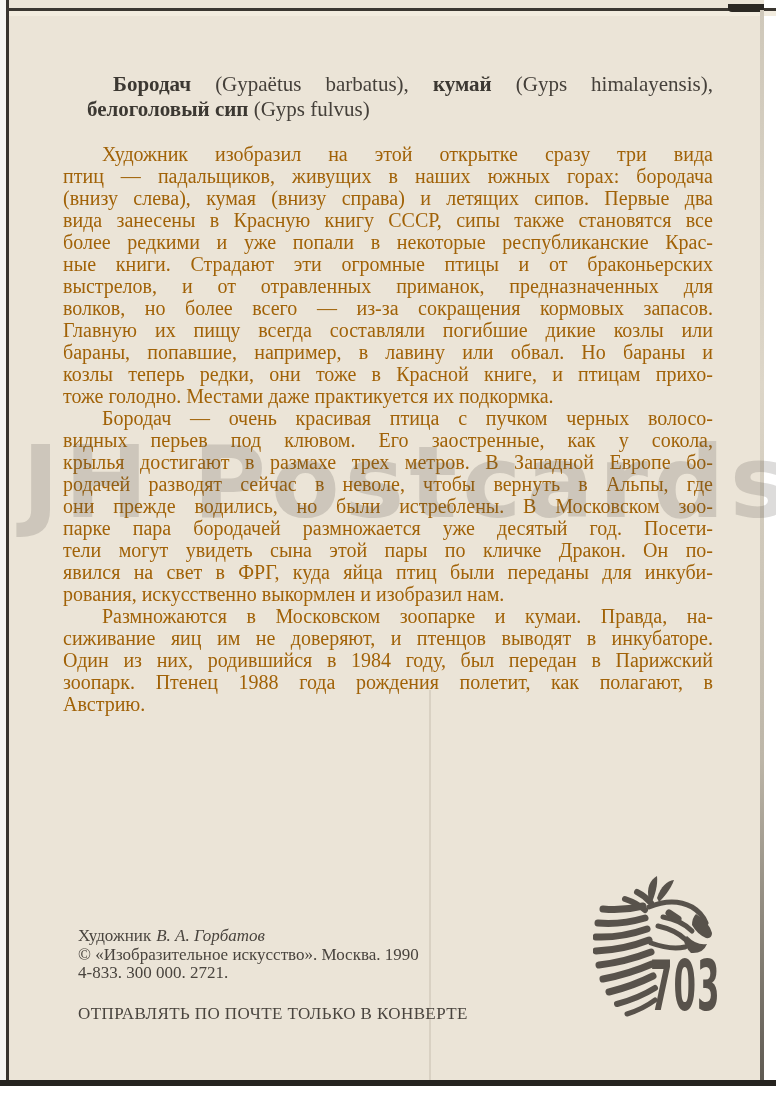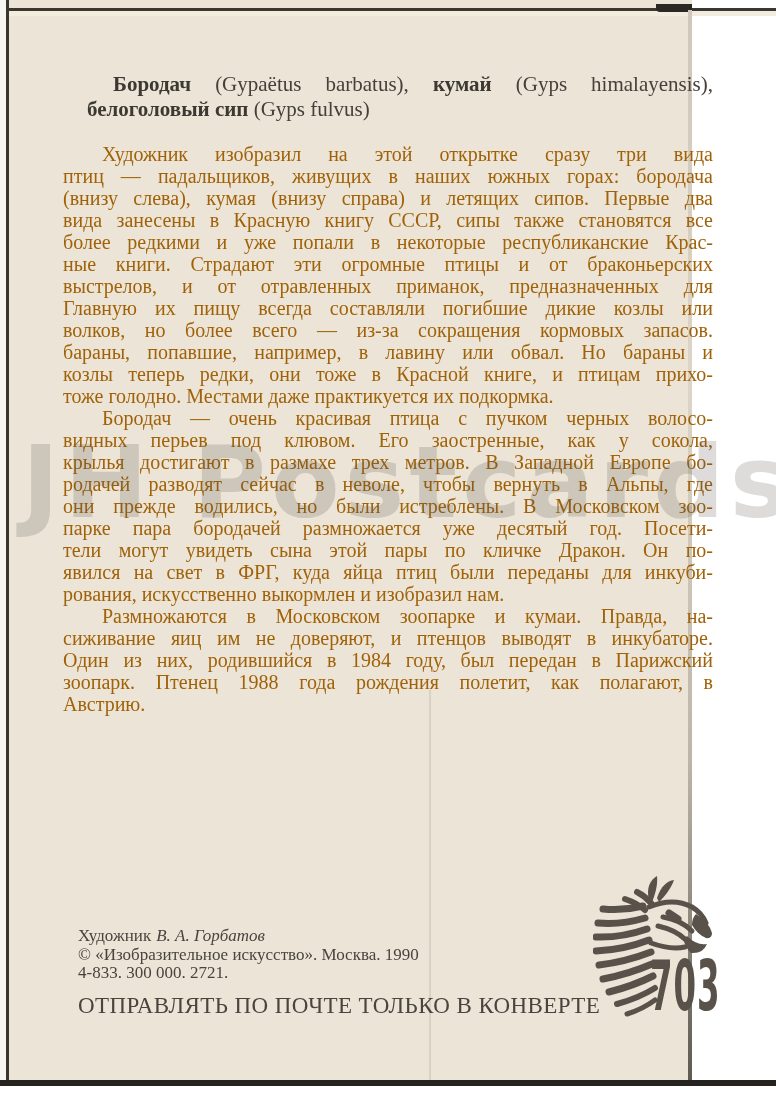--- a/index.html
+++ b/index.html
@@ -1,19 +1,19 @@
 <!DOCTYPE html>
 <html><head>
 <meta charset="utf-8">
 <style>
   html,body{margin:0;padding:0;background:#ffffff;}
   #page{position:relative;width:776px;height:1110px;background:#ffffff;overflow:hidden;
         font-family:"Liberation Serif",serif;}
   
-  #card{position:absolute;left:0;top:0;width:692px;height:1086px;background:#ebe4d7;}
+  #card{position:absolute;left:0;top:0;width:764px;height:1086px;background:#ebe4d7;}
   .edge-left-white{position:absolute;left:0;top:0;width:6px;height:1086px;background:#f7f6f2;}
   .edge-left-dark{position:absolute;left:6px;top:0;width:3px;height:1086px;background:#39352f;}
   .edge-top-dark{position:absolute;left:6px;top:8px;width:770px;height:3px;background:#3a3630;}
   .edge-top-light{position:absolute;left:9px;top:11px;width:767px;height:5px;background:#f2ecdf;}
   .corner-tr{position:absolute;right:0;top:4px;width:36px;height:8px;background:#2b2823;border-radius:0 0 0 4px;}
   .edge-right{position:absolute;right:0;top:10px;width:4px;height:1070px;
               background:linear-gradient(to bottom,#cfc8ba 0%,#ddd6c8 35%,#bdb6a8 70%,#5f5a52 100%);}
   .edge-bottom{position:absolute;left:0;top:1080px;width:776px;height:6px;background:#26231f;}
   .crease{position:absolute;left:429px;top:690px;width:2px;height:390px;background:rgba(176,166,150,0.30);}
   
@@ -21,21 +21,21 @@
   .title .tl1{text-indent:26px;}
   .b{font-weight:bold;color:#3c3832;}
   
   .bodytext{position:absolute;left:63px;top:143px;width:650px;font-size:20px;line-height:22px;color:#a16207;}
   .jl{text-align:justify;text-align-last:justify;}
   .ll{text-align:left;}
   .ind{text-indent:39px;}
   
   .credits{position:absolute;left:78px;top:927px;font-size:17px;line-height:18.5px;color:#49443e;}
   .artist-name{font-style:italic;margin-left:5px;}
-  .mail{margin-top:14px;font-size:23px;letter-spacing:0.4px;}
+  .mail{margin-top:22px;font-size:17px;letter-spacing:0.4px;}
   
   .logo{position:absolute;left:593px;top:876px;width:132px;height:142px;}
   
   .watermark{position:absolute;left:22px;top:433px;font-family:"DejaVu Sans",sans-serif;
              font-weight:bold;font-size:100px;line-height:100px;letter-spacing:5px;
              color:rgba(85,80,74,0.20);white-space:nowrap;pointer-events:none;}
   
   .footer{position:absolute;left:0;top:1086px;width:776px;height:24px;background:#ffffff;}
 </style>
 </head>
@@ -58,22 +58,22 @@
     </div>
 
     <div class="bodytext">
       <div class="jl ind">Художник изобразил на этой открытке сразу три вида</div>
       <div class="jl">птиц — падальщиков, живущих в наших южных горах: бородача</div>
       <div class="jl">(внизу слева), кумая (внизу справа) и летящих сипов. Первые два</div>
       <div class="jl">вида занесены в Красную книгу СССР, сипы также становятся все</div>
       <div class="jl">более редкими и уже попали в некоторые республиканские Крас-</div>
       <div class="jl">ные книги. Страдают эти огромные птицы и от браконьерских</div>
       <div class="jl">выстрелов, и от отравленных приманок, предназначенных для</div>
+      <div class="jl">волков, но более всего — из-за сокращения кормовых запасов.</div>
       <div class="jl">Главную их пищу всегда составляли погибшие дикие козлы или</div>
-      <div class="jl">волков, но более всего — из-за сокращения кормовых запасов.</div>
       <div class="jl">бараны, попавшие, например, в лавину или обвал. Но бараны и</div>
       <div class="jl">козлы теперь редки, они тоже в Красной книге, и птицам прихо-</div>
       <div class="ll">тоже голодно. Местами даже практикуется их подкормка.</div>
 
       <div class="jl ind">Бородач — очень красивая птица с пучком черных волосо-</div>
       <div class="jl">видных перьев под клювом. Его заостренные, как у сокола,</div>
       <div class="jl">крылья достигают в размахе трех метров. В Западной Европе бо-</div>
       <div class="jl">родачей разводят сейчас в неволе, чтобы вернуть в Альпы, где</div>
       <div class="jl">они прежде водились, но были истреблены. В Московском зоо-</div>
       <div class="jl">парке пара бородачей размножается уже десятый год. Посети-</div>

